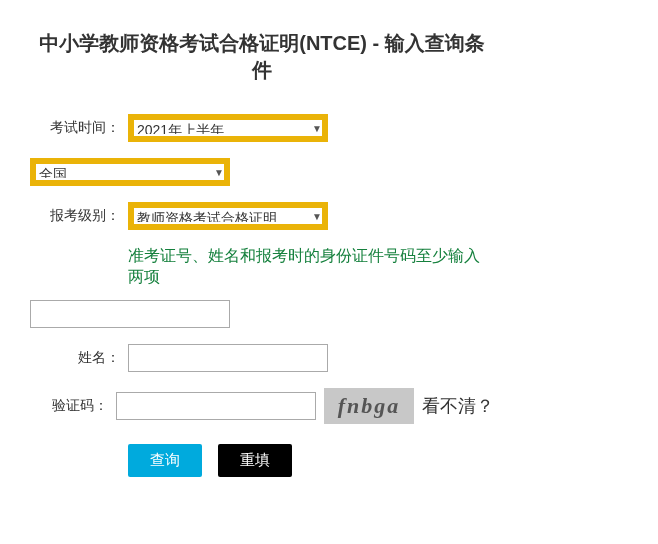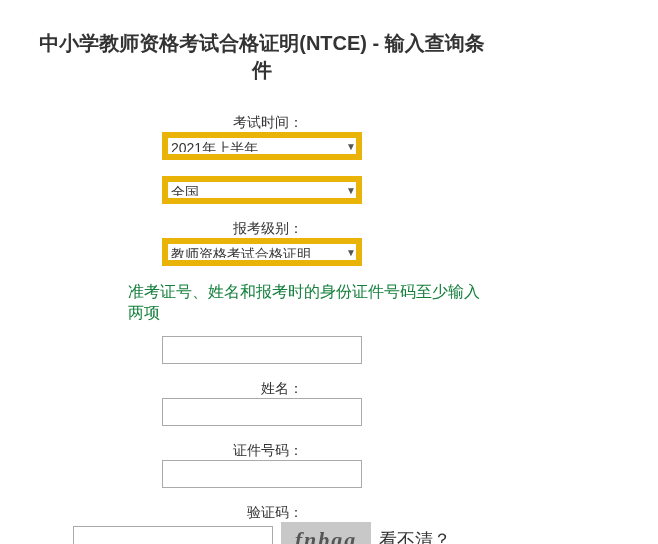--- a/index.html
+++ b/index.html
@@ -35,21 +35,20 @@
 
     .form-container {
       max-width: 520px;
       margin: 0 auto;
     }
 
     .form-row {
       display: flex;
       align-items: center;
       margin-bottom: 16px;
-      flex-direction: column;
     }
 
     .form-label {
       width: 90px;
       text-align: right;
       margin-right: 8px;
       white-space: nowrap;
       color: #333;
       font-size: 14px;
     }
@@ -155,21 +154,21 @@
       align-items: center;
       margin-top: 20px;
       margin-left: 98px;
       gap: 16px;
     }
 
     .btn-query {
       background-color: #00aadd;
       color: #fff;
       border: none;
-      padding: 7px 28px;
+      padding: 7px 22px;
       font-size: 15px;
       cursor: pointer;
       border-radius: 2px;
       font-family: "Microsoft YaHei", Arial, sans-serif;
     }
 
     .btn-reset {
       background-color: #000000;
       color: #fff;
       border: none;
@@ -237,26 +236,20 @@
       </div>
     </div>
 
     <div class="form-row">
       <div class="form-label">姓名</div>
       <div class="form-control-wrapper">
         <input type="text" value="" style="">
       </div>
     </div>
 
-    <div class="form-row">
-      <div class="form-label">证件号码</div>
-      <div class="form-control-wrapper">
-        <input type="text" value="" style="">
-      </div>
-    </div>
 
     <div class="form-row captcha-row">
       <div class="form-label">验证码</div>
       <div class="form-control-wrapper">
         <input type="text" class="captcha-input" value="" style="">
         <div class="captcha-image">
           <span>fnbga</span>
         </div>
         <span class="captcha-refresh">看不清？</span>
       </div>

